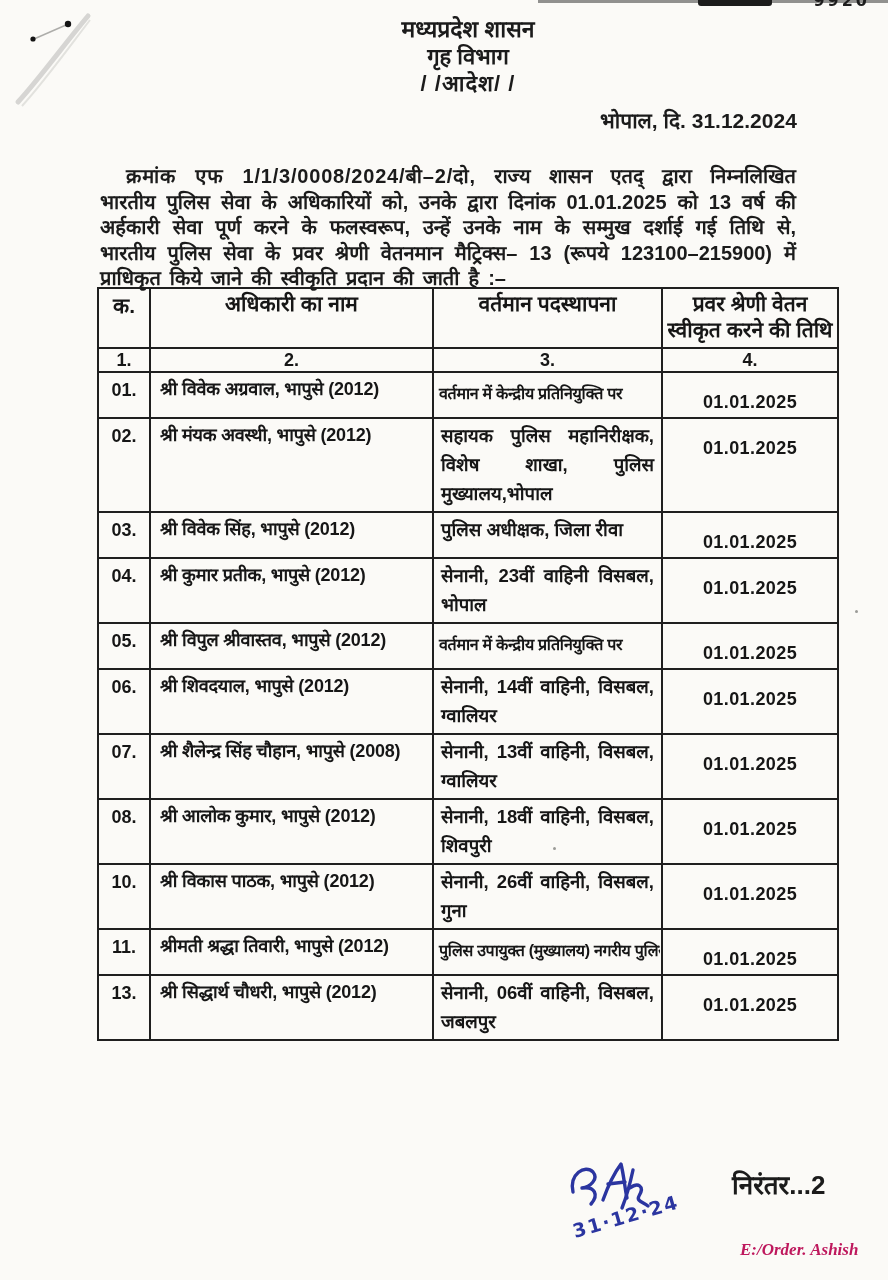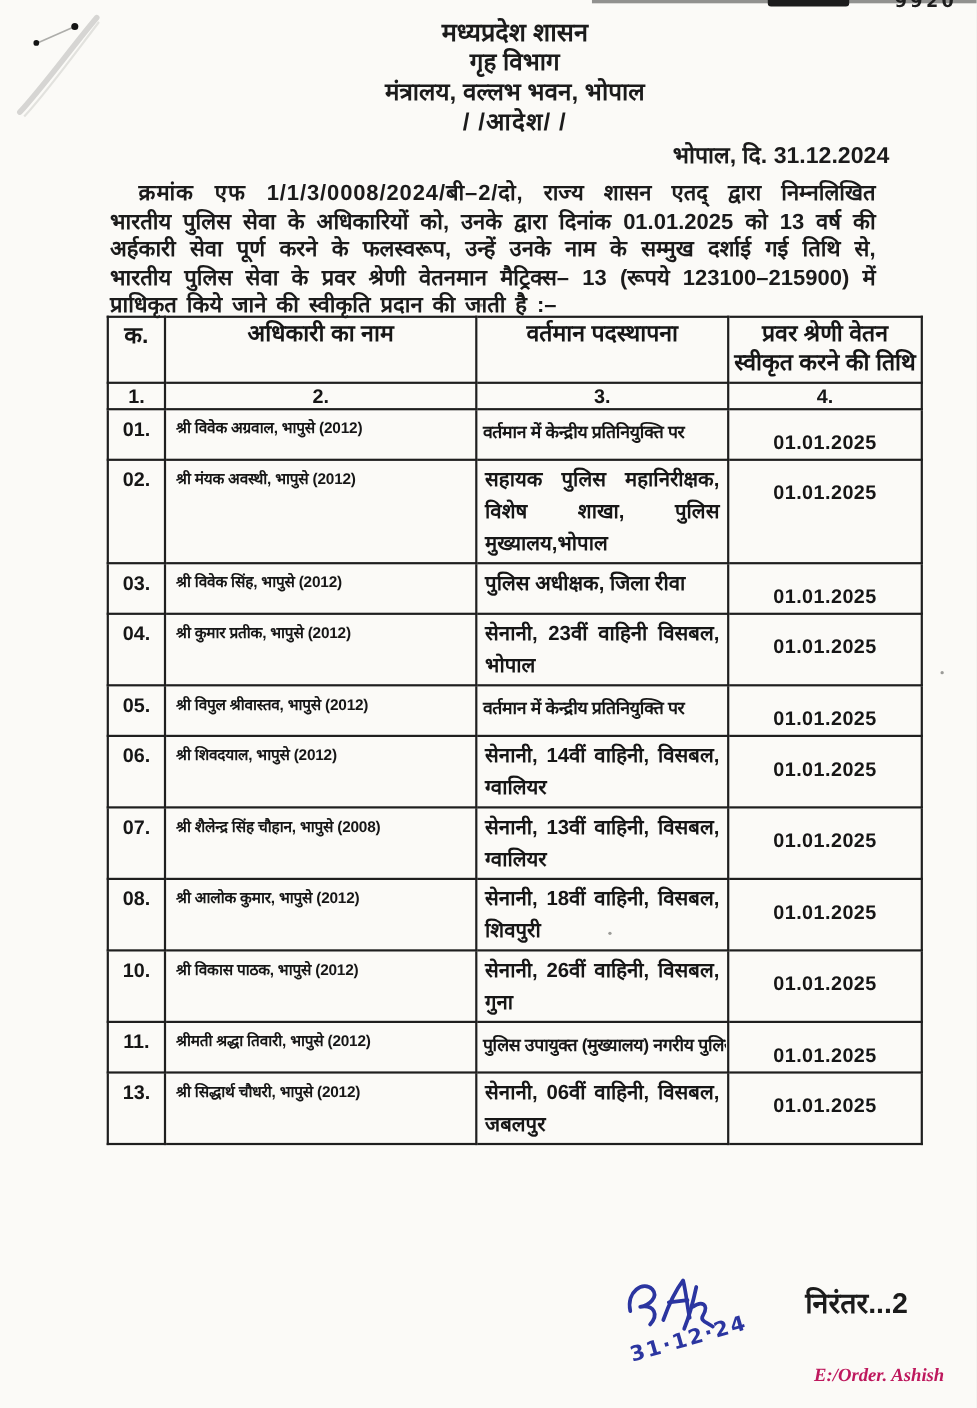--- a/index.html
+++ b/index.html
@@ -19,21 +19,21 @@
   .scan-strip .bar{position:absolute;top:0;left:0;width:100%;height:3px;background:#3a3a3a;opacity:.55;}
   .scan-strip .blob{position:absolute;top:0;left:160px;width:74px;height:6px;background:#1c1c1c;border-radius:0 0 3px 3px;}
   .scan-strip .remnant{position:absolute;top:-9px;right:18px;font-size:16px;font-weight:700;color:#1d1d1d;letter-spacing:3px;font-family:"DejaVu Sans",sans-serif;}
   .fold-mark{position:absolute;top:0;left:0;}
   .speck{position:absolute;width:3px;height:3px;border-radius:50%;background:#9b9b98;}
   
   .letterhead{position:absolute;left:48px;top:16px;width:840px;text-align:center;line-height:27px;}
   .letterhead .l1{font-size:23px;}
   .letterhead .l2,.letterhead .l3{font-size:22px;}
   .letterhead .l4{font-size:22px;letter-spacing:1px;}
-  .date-line{position:absolute;left:600px;top:126px;width:220px;text-align:center;font-size:21px;}
+  .date-line{position:absolute;left:600px;top:106px;width:220px;font-size:21px;}
   
   .order-para{
     position:absolute;left:100px;top:144px;width:696px;
     font-size:20px;line-height:25.5px;text-align:justify;
     word-spacing:3.5px;
   }
   .order-para .indent{display:inline-block;width:26px;}
   .order-para .ref{letter-spacing:.8px;}
   
   table.order-table{
@@ -47,21 +47,21 @@
   .order-table td,.order-table th{
     border:2px solid #1f1f1f;
     font-weight:700;color:#161616;
     vertical-align:top;overflow:hidden;
   }
   .order-table thead th{font-size:21px;text-align:center;line-height:26px;padding:2px 2px;}
   .order-table tr.head-row th{height:52px;}
   .order-table tr.head-row th.h-sn{vertical-align:top;padding-top:4px;text-align:center;}
   .order-table tr.sub-row td{height:22px;font-size:18px;text-align:center;line-height:22px;padding:0;vertical-align:middle;}
   .order-table td.c-sn{font-size:18px;text-align:center;padding-top:3px;line-height:28px;}
-  .order-table td.c-name{font-size:14px;padding:2px 4px 3px 9px;line-height:29px;letter-spacing:-.2px;}
+  .order-table td.c-name{font-size:18px;padding:2px 4px 3px 9px;line-height:29px;letter-spacing:-.2px;}
   .order-table td.c-post{font-size:18.5px;padding:2px 7px 3px 7px;line-height:29px;text-align:justify;border-radius:20px;}
   .order-table td.c-post.compact{font-size:16px;text-align:left;white-space:nowrap;padding:6px 3px 3px 5px;letter-spacing:-.3px;}
   .order-table td.c-date{font-size:18px;text-align:center;padding-top:16px;line-height:27px;letter-spacing:.4px;}
   
   .signature{position:absolute;left:545px;top:1146px;}
   .continuation{position:absolute;left:732px;top:1166px;font-size:26px;}
   .file-ref{position:absolute;left:740px;top:1240px;font-family:"Liberation Serif","DejaVu Serif",serif;font-style:italic;font-weight:700;font-size:17px;color:#be185d;}
 </style>
 </head>
 <body>
@@ -81,21 +81,20 @@
     <circle cx="68" cy="24" r="3.2" fill="#141414"></circle>
     <circle cx="33" cy="39" r="2.6" fill="#141414"></circle>
   </svg>
   <div class="speck" style="left:436px;top:276px;"></div>
   <div class="speck" style="left:855px;top:610px;"></div>
   <div class="speck" style="left:553px;top:847px;"></div>
 
   <div class="letterhead">
     <div class="l1">मध्यप्रदेश शासन</div>
     <div class="l2">गृह विभाग</div>
-    <div class="l3">मंत्रालय, वल्लभ भवन, भोपाल</div>
     <div class="l4">/ /आदेश/ /</div>
   </div>
   <div class="date-line">भोपाल, दि. 31.12.2024</div>
 
   <p class="order-para"><span class="indent"></span><span class="ref">क्रमांक एफ 1/1/3/0008/2024/बी–2/दो,</span><span> राज्य शासन एतद् द्वारा निम्नलिखित भारतीय पुलिस सेवा के अधिकारियों को, उनके द्वारा दिनांक 01.01.2025 को 13 वर्ष की अर्हकारी सेवा पूर्ण करने के फलस्वरूप, उन्हें उनके नाम के सम्मुख दर्शाई गई तिथि से, भारतीय पुलिस सेवा के प्रवर श्रेणी वेतनमान मैट्रिक्स– 13 (रूपये 123100–215900) में प्राधिकृत किये जाने की स्वीकृति प्रदान की जाती है :–</span></p>
 
   <table class="order-table">
     <colgroup>
         <col class="c1">
         <col class="c2">

